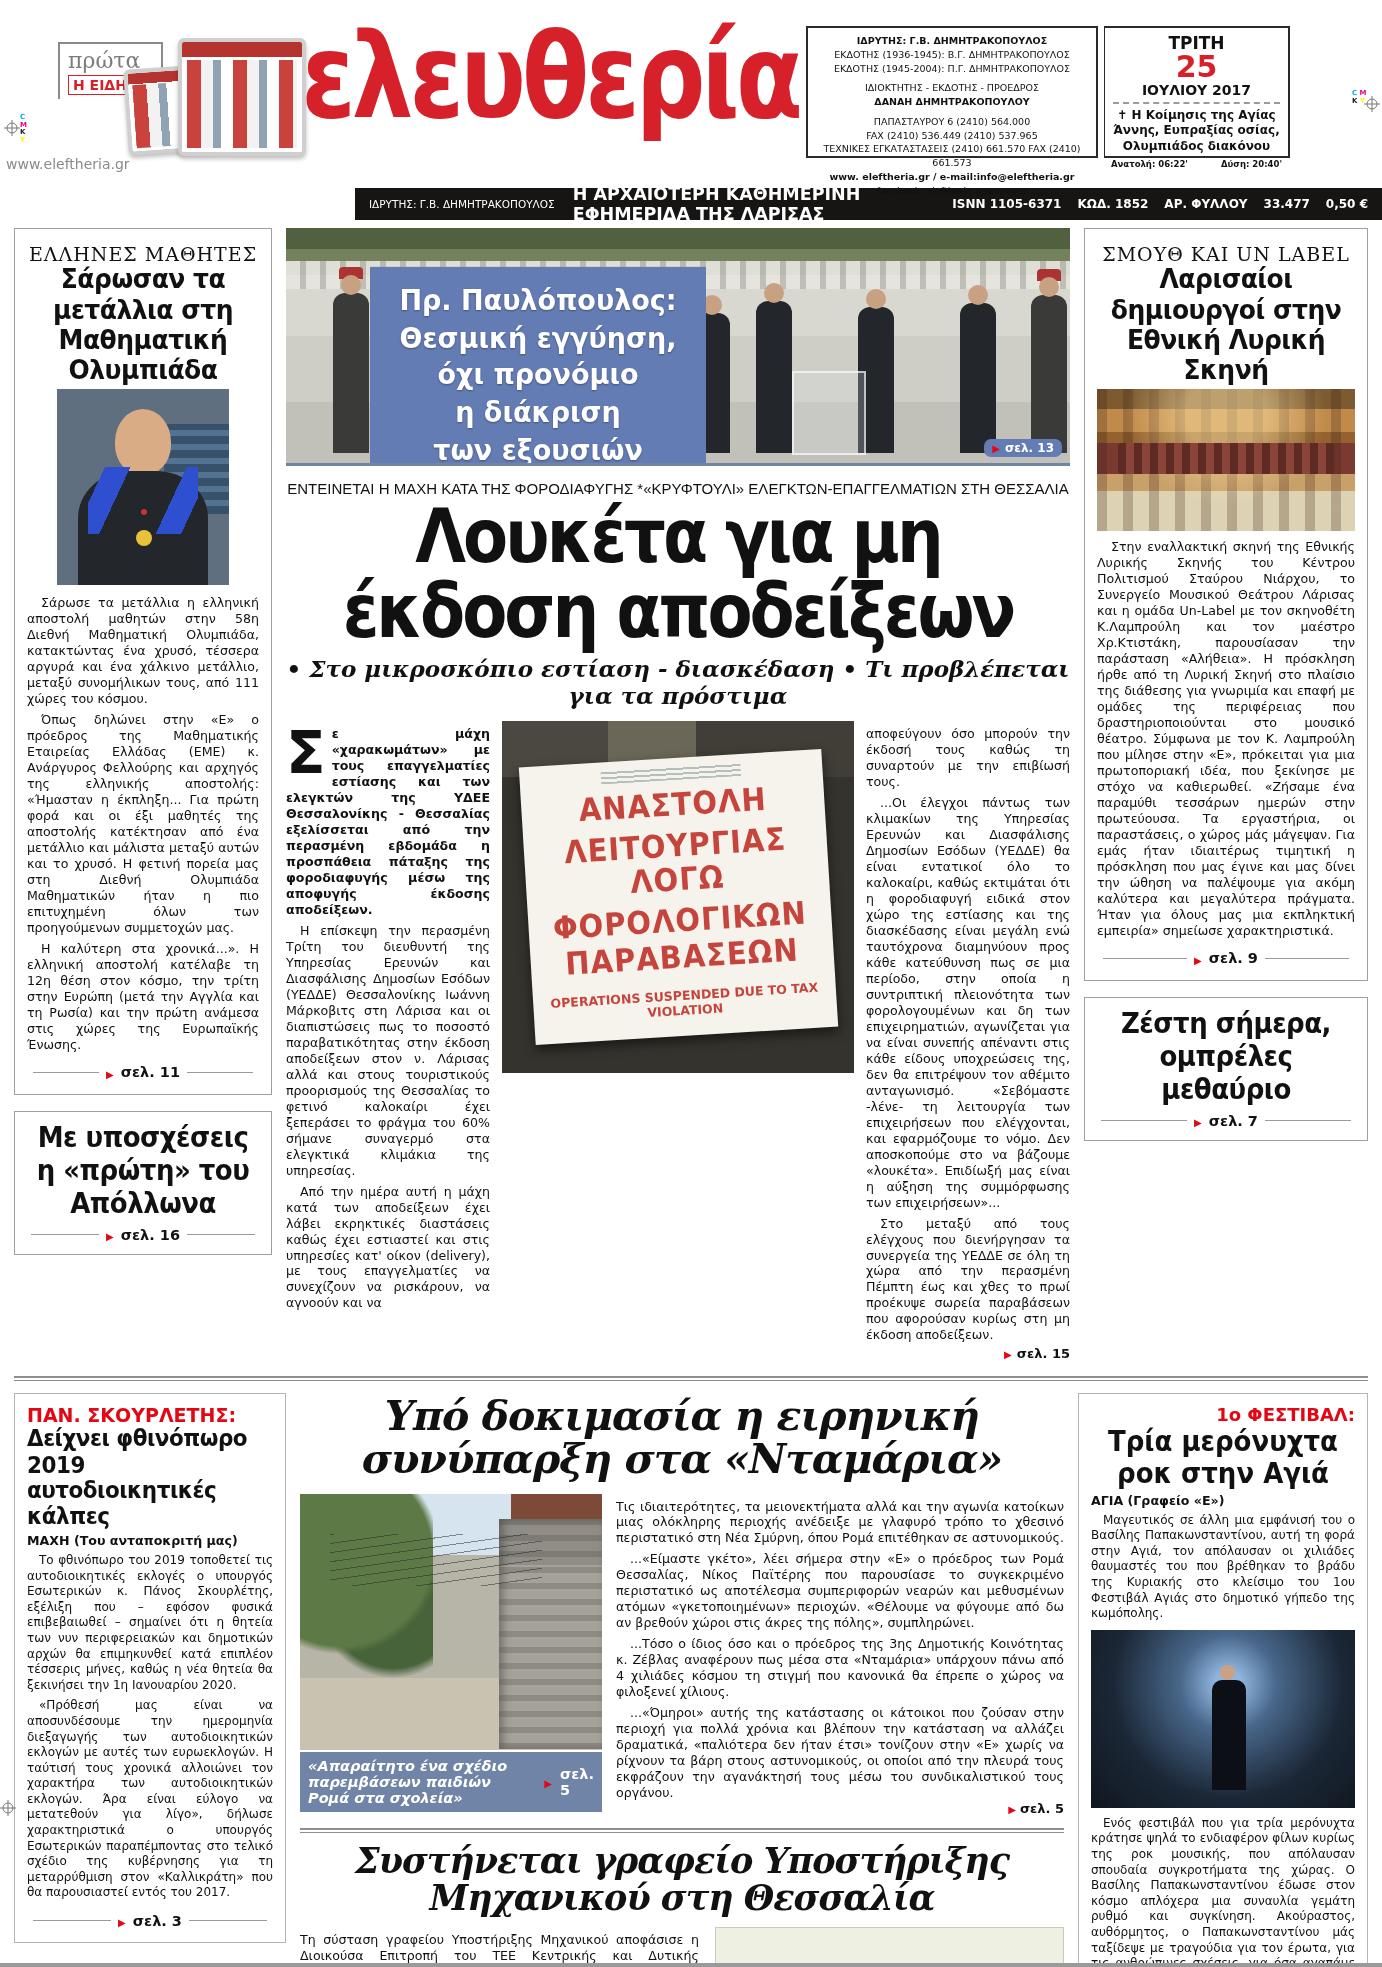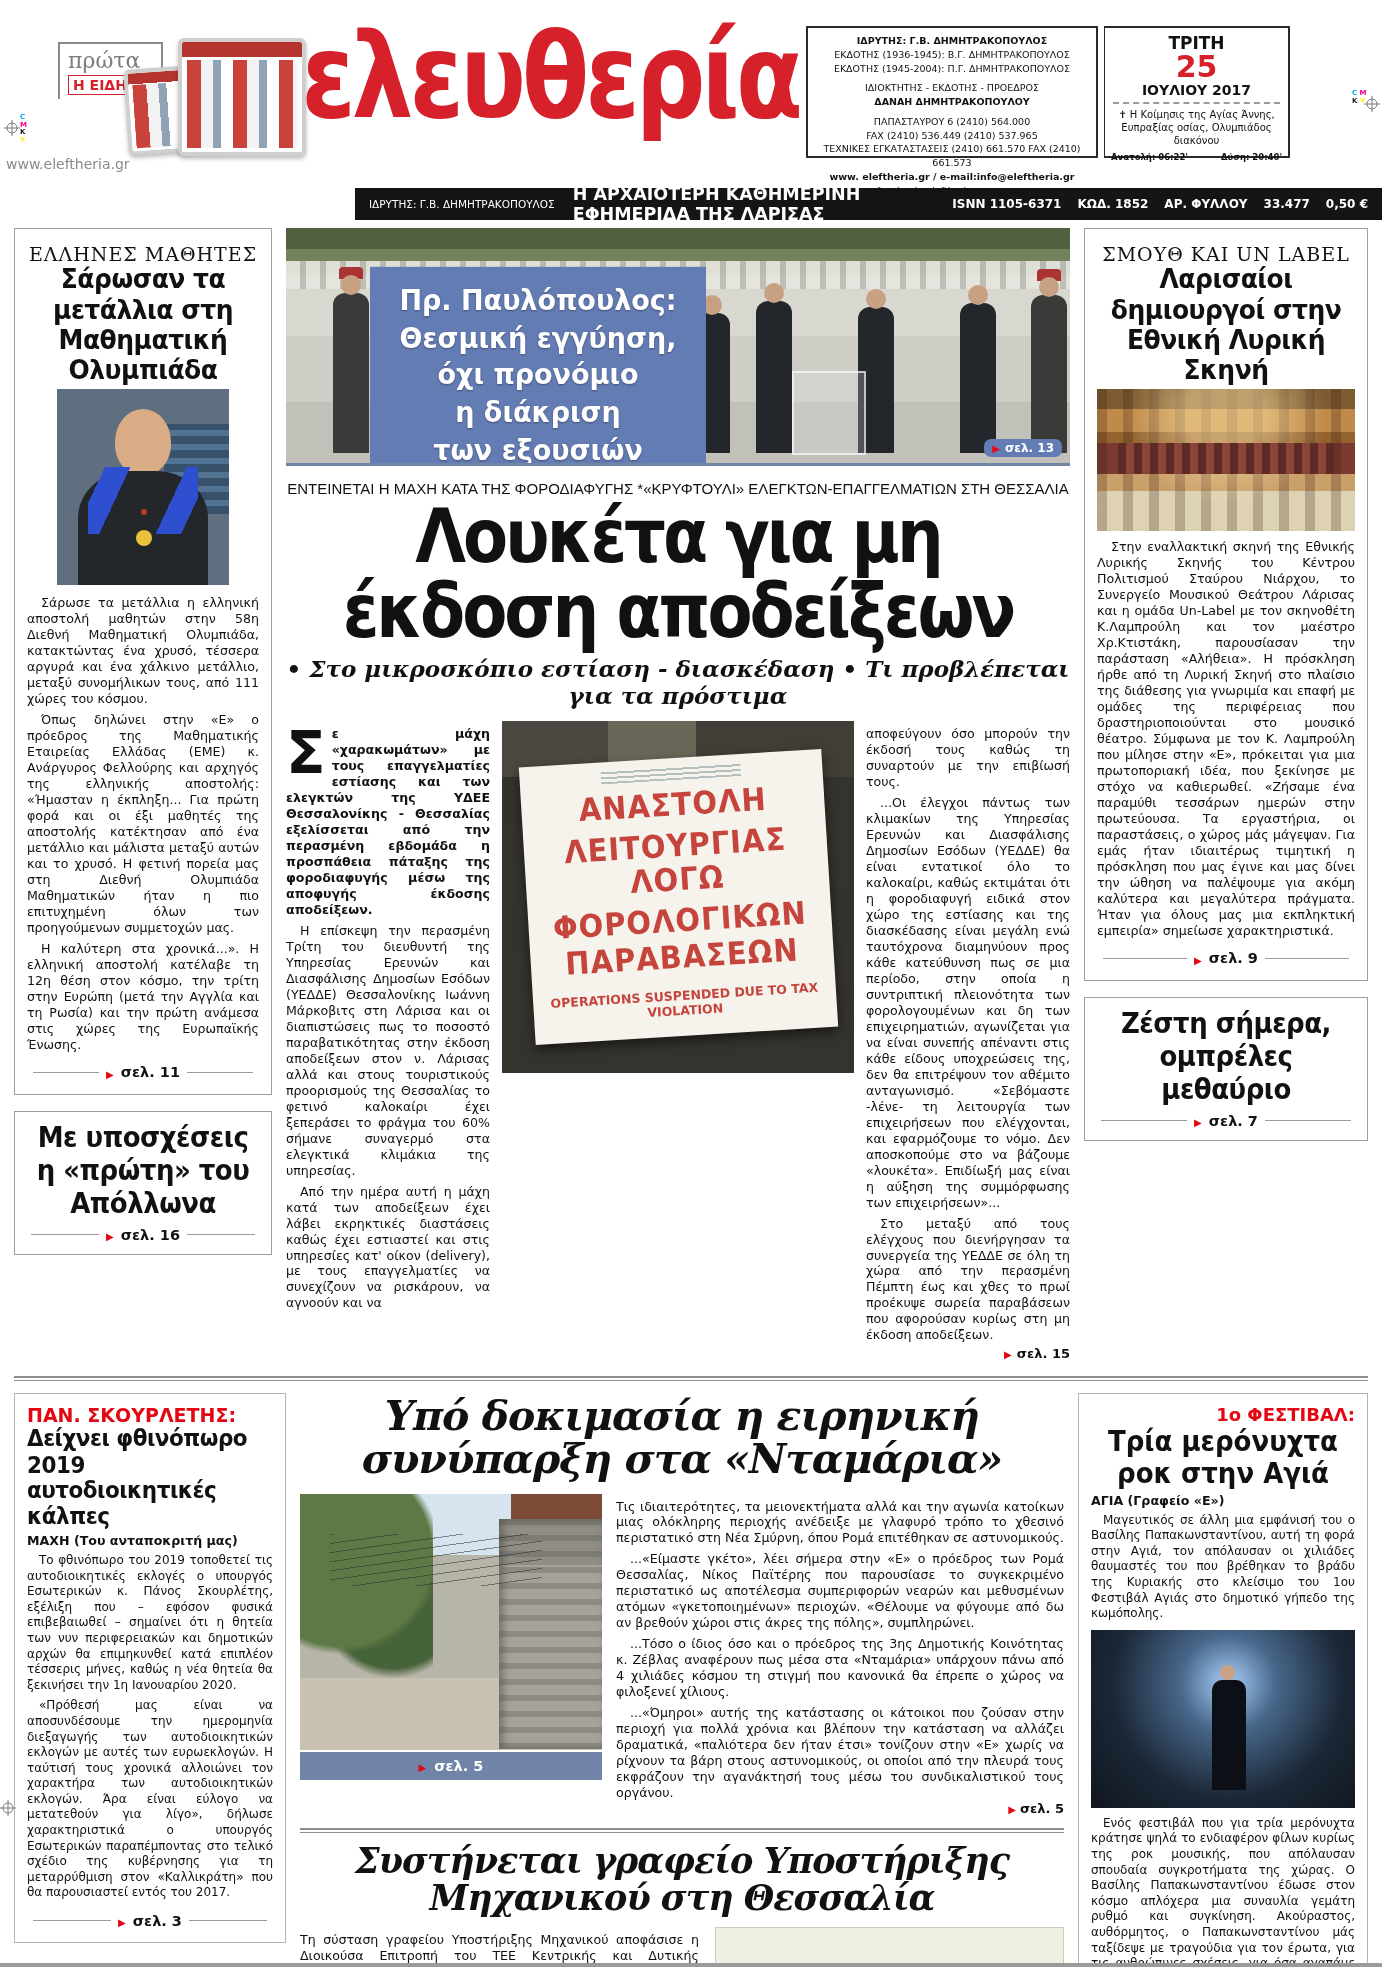--- a/index.html
+++ b/index.html
@@ -30,21 +30,21 @@
   .box { border:1px solid #9f9f9f; }
   .pubbox { position:absolute; left:806px; top:26px; width:292px; height:132px; border:2px solid #2a2a2a;
             text-align:center; padding:6px 4px; font-size:9.5px; line-height:1.45; }
   .pub-strong { font-weight:bold; }
   .datebox { position:absolute; left:1104px; top:26px; width:186px; height:132px; border:2px solid #2a2a2a;
              border-left:1px solid #2a2a2a; text-align:center; padding:5px 6px; }
   .day { font-weight:bold; font-size:17px; }
   .date-num { color:#d6212b; font-weight:bold; font-size:30px; line-height:.95; }
   .monthyear { font-weight:bold; font-size:14px; }
   .dash { border-top:2px dashed #9a9a9a; margin:4px 2px; }
-  .saints { font-weight:normal; font-size:10px; line-height:1.3; }
+  .saints { font-weight:bold; font-size:12px; line-height:1.3; }
   .sun-row { display:flex; justify-content:space-between; font-size:8.5px; font-weight:bold; margin-top:5px;}
   .regmark { position:absolute; width:16px; height:16px; color:#777; }
   .regmark svg { width:100%; height:100%; }
   .rm1{ left:4px; top:120px; } .rm2{ right:2px; top:96px; } .rm3{ left:0px; top:1800px; }
   .cmyk { position:absolute; font-size:7px; font-weight:bold; line-height:1.1; }
   .cmyk .c{color:#00aeef}.cmyk .m{color:#ec008c}.cmyk .y{color:#fff200}.cmyk .k{color:#231f20}
 
   .blackbar { margin:0 0 0 355px; height:32px; background:#171513; color:#fff;
               display:flex; align-items:center; padding:0 14px; gap:18px; }
   .bb-left { font-size:10.5px; }
@@ -400,20 +400,21 @@
         <h1 class="serif-head nt-head">Υπό δοκιμασία η ειρηνική συνύπαρξη στα «Νταμάρια»</h1>
         <div class="nt-flex">
           <div style="flex:0 0 302px;">
             <div class="roma-photo">
               <div class="trees"></div>
                 <div class="roof"></div>
                 <div class="wall"></div>
                 <div class="wires"></div>
             </div>
             <div class="caption-band">
+              <span>«Απαραίτητο ένα σχέδιο παρεμβάσεων παιδιών Ρομά στα σχολεία»</span>
               <span class="arrow"></span>
               <span class="pr-label">σελ. 5</span>
             </div>
           </div>
           <div class="nt-text">
             <p class="body" style="text-indent:0;">Τις ιδιαιτερότητες, τα μειονεκτήματα αλλά και την αγωνία κατοίκων μιας ολόκληρης περιοχής ανέδειξε με γλαφυρό τρόπο το χθεσινό περιστατικό στη Νέα Σμύρνη, όπου Ρομά επιτέθηκαν σε αστυνομικούς.</p>
             <p class="body">...«Είμαστε γκέτο», λέει σήμερα στην «Ε» ο πρόεδρος των Ρομά Θεσσαλίας, Νίκος Παϊτέρης που παρουσίασε το συγκεκριμένο περιστατικό ως αποτέλεσμα συμπεριφορών νεαρών και μεθυσμένων ατόμων «γκετοποιημένων» περιοχών. «Θέλουμε να φύγουμε από δω αν βρεθούν χώροι στις άκρες της πόλης», συμπληρώνει.</p>
             <p class="body">...Τόσο ο ίδιος όσο και ο πρόεδρος της 3ης Δημοτικής Κοινότητας κ. Ζέβλας αναφέρουν πως μέσα στα «Νταμάρια» υπάρχουν πάνω από 4 χιλιάδες κόσμου τη στιγμή που κανονικά θα έπρεπε ο χώρος να φιλοξενεί χίλιους.</p>
             <p class="body">...«Όμηροι» αυτής της κατάστασης οι κάτοικοι που ζούσαν στην περιοχή για πολλά χρόνια και βλέπουν την κατάσταση να αλλάζει δραματικά, «παλιότερα δεν ήταν έτσι» τονίζουν στην «Ε» χωρίς να ρίχνουν τα βάρη στους αστυνομικούς, οι οποίοι από την πλευρά τους εκφράζουν την αγανάκτησή τους μέσω του συνδικαλιστικού τους οργάνου.</p>
             <div class="inline-ref">

